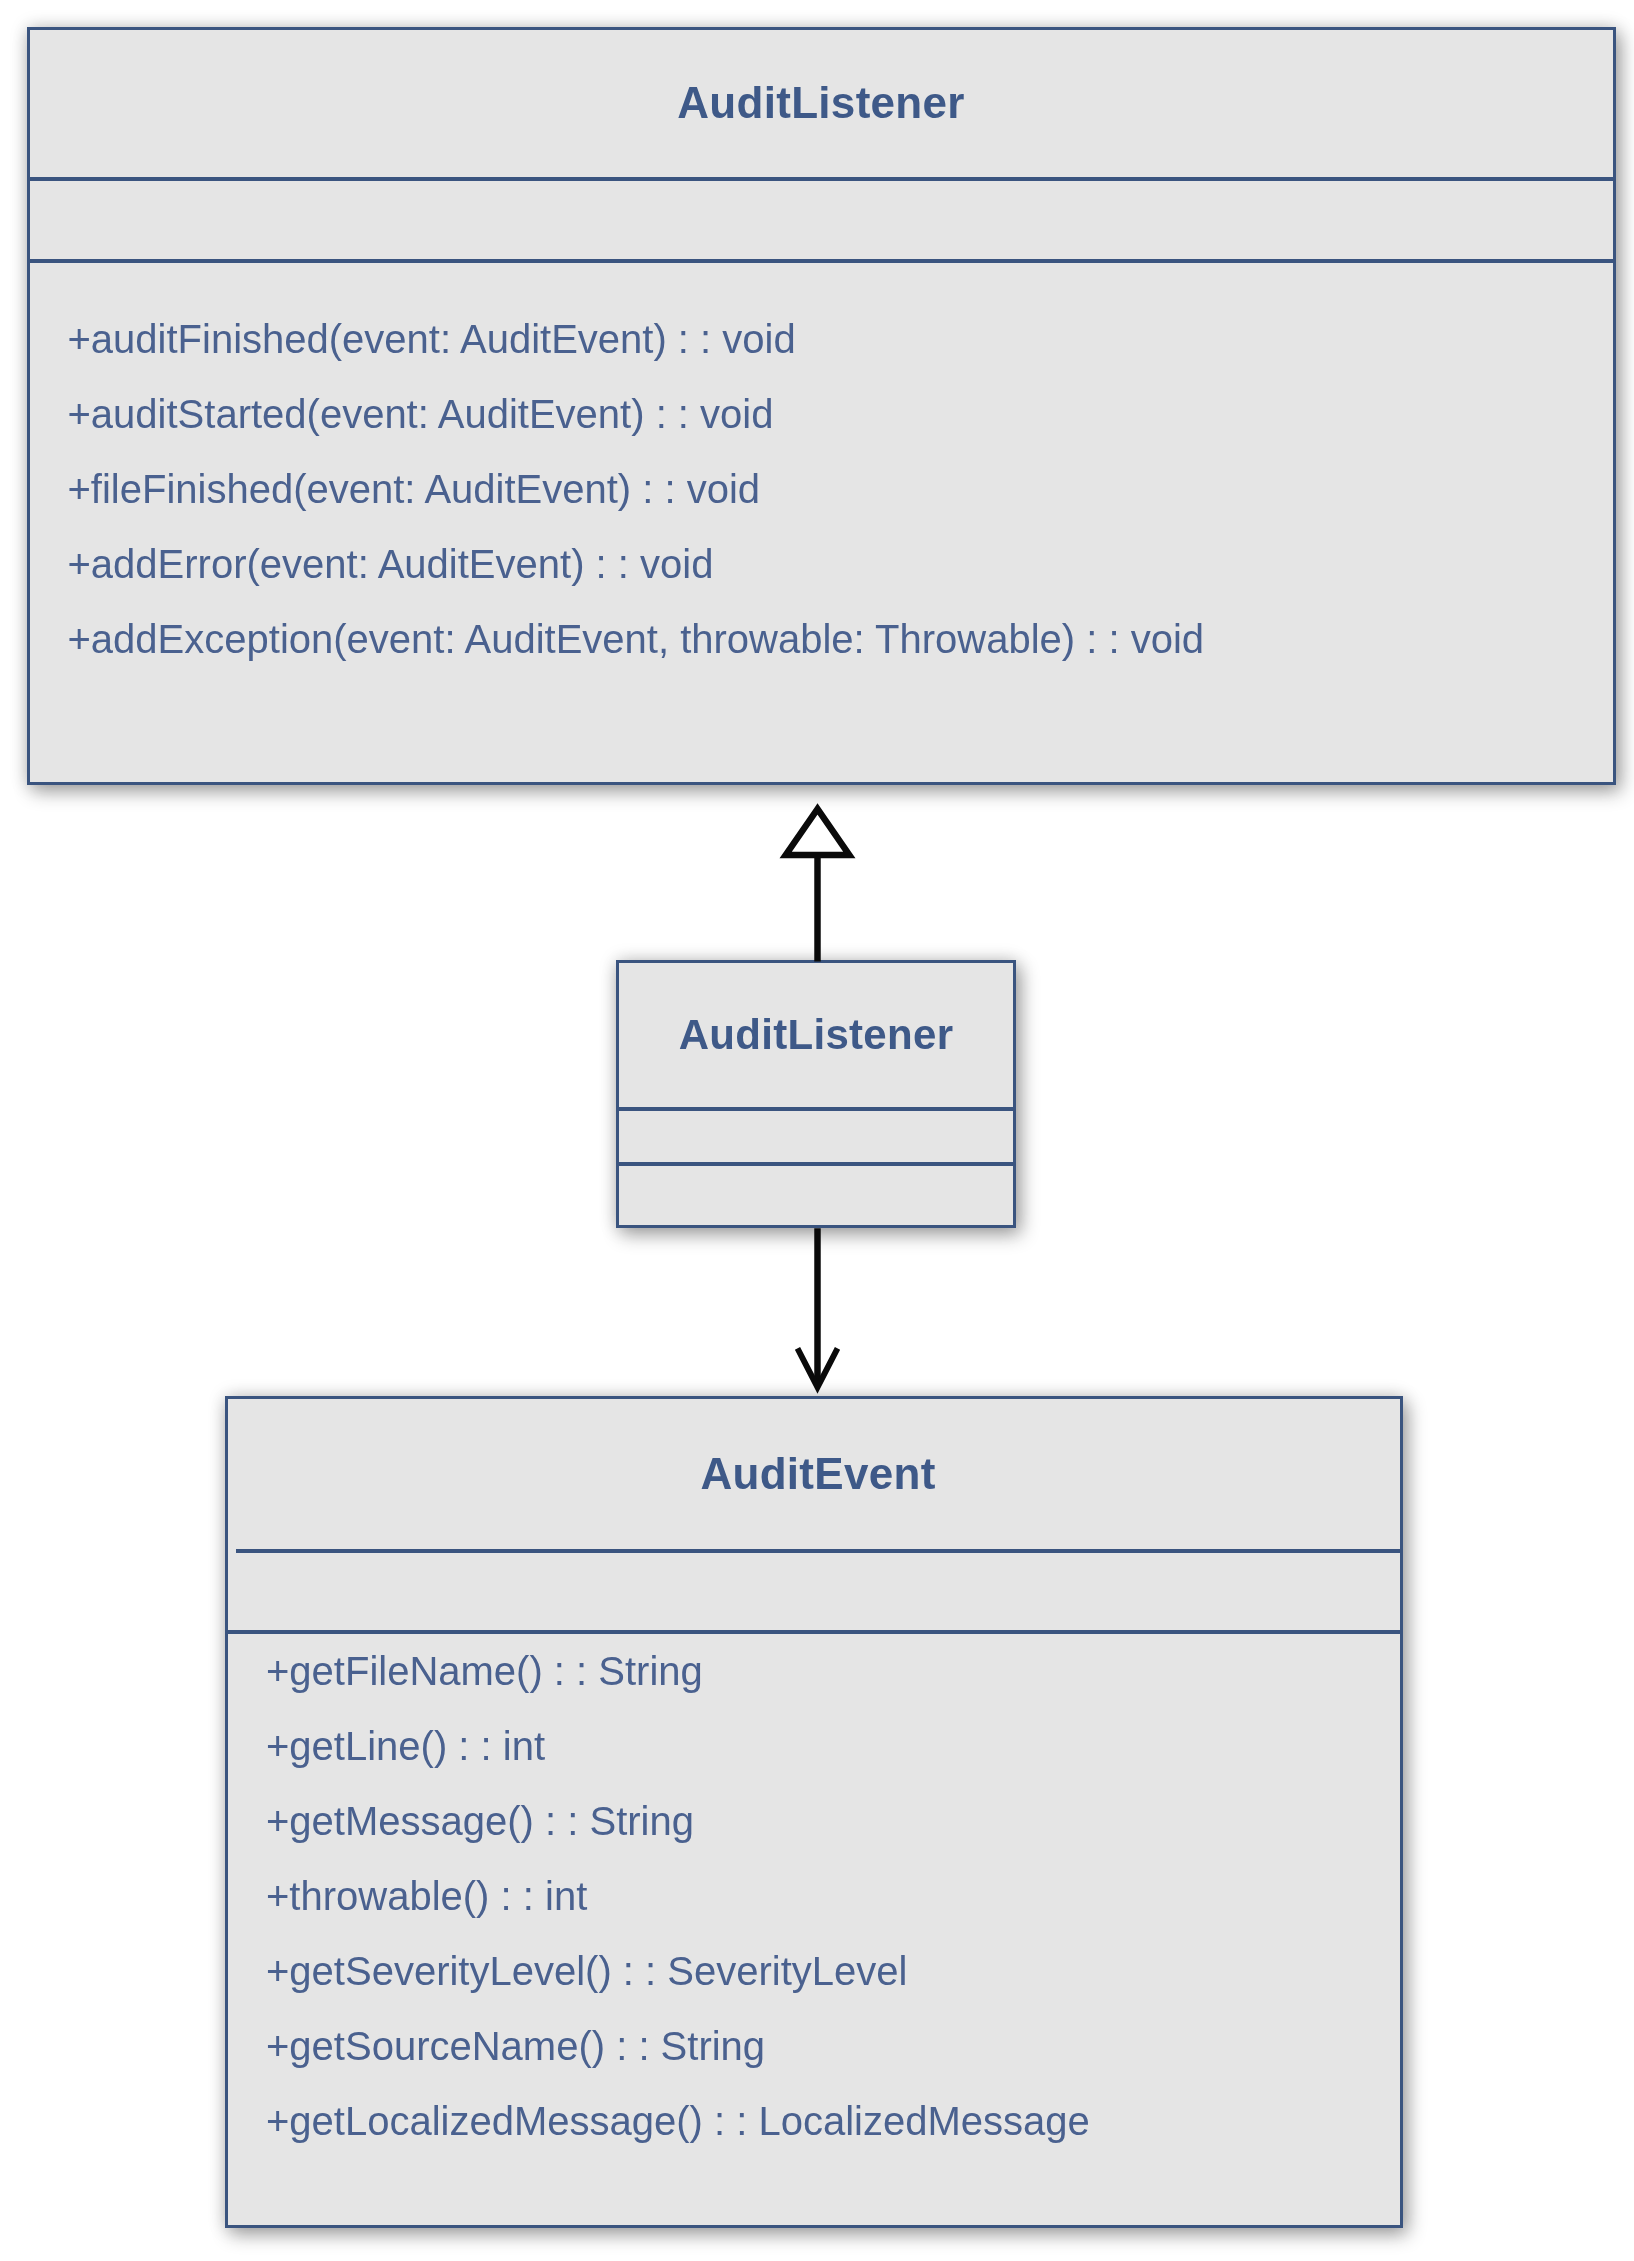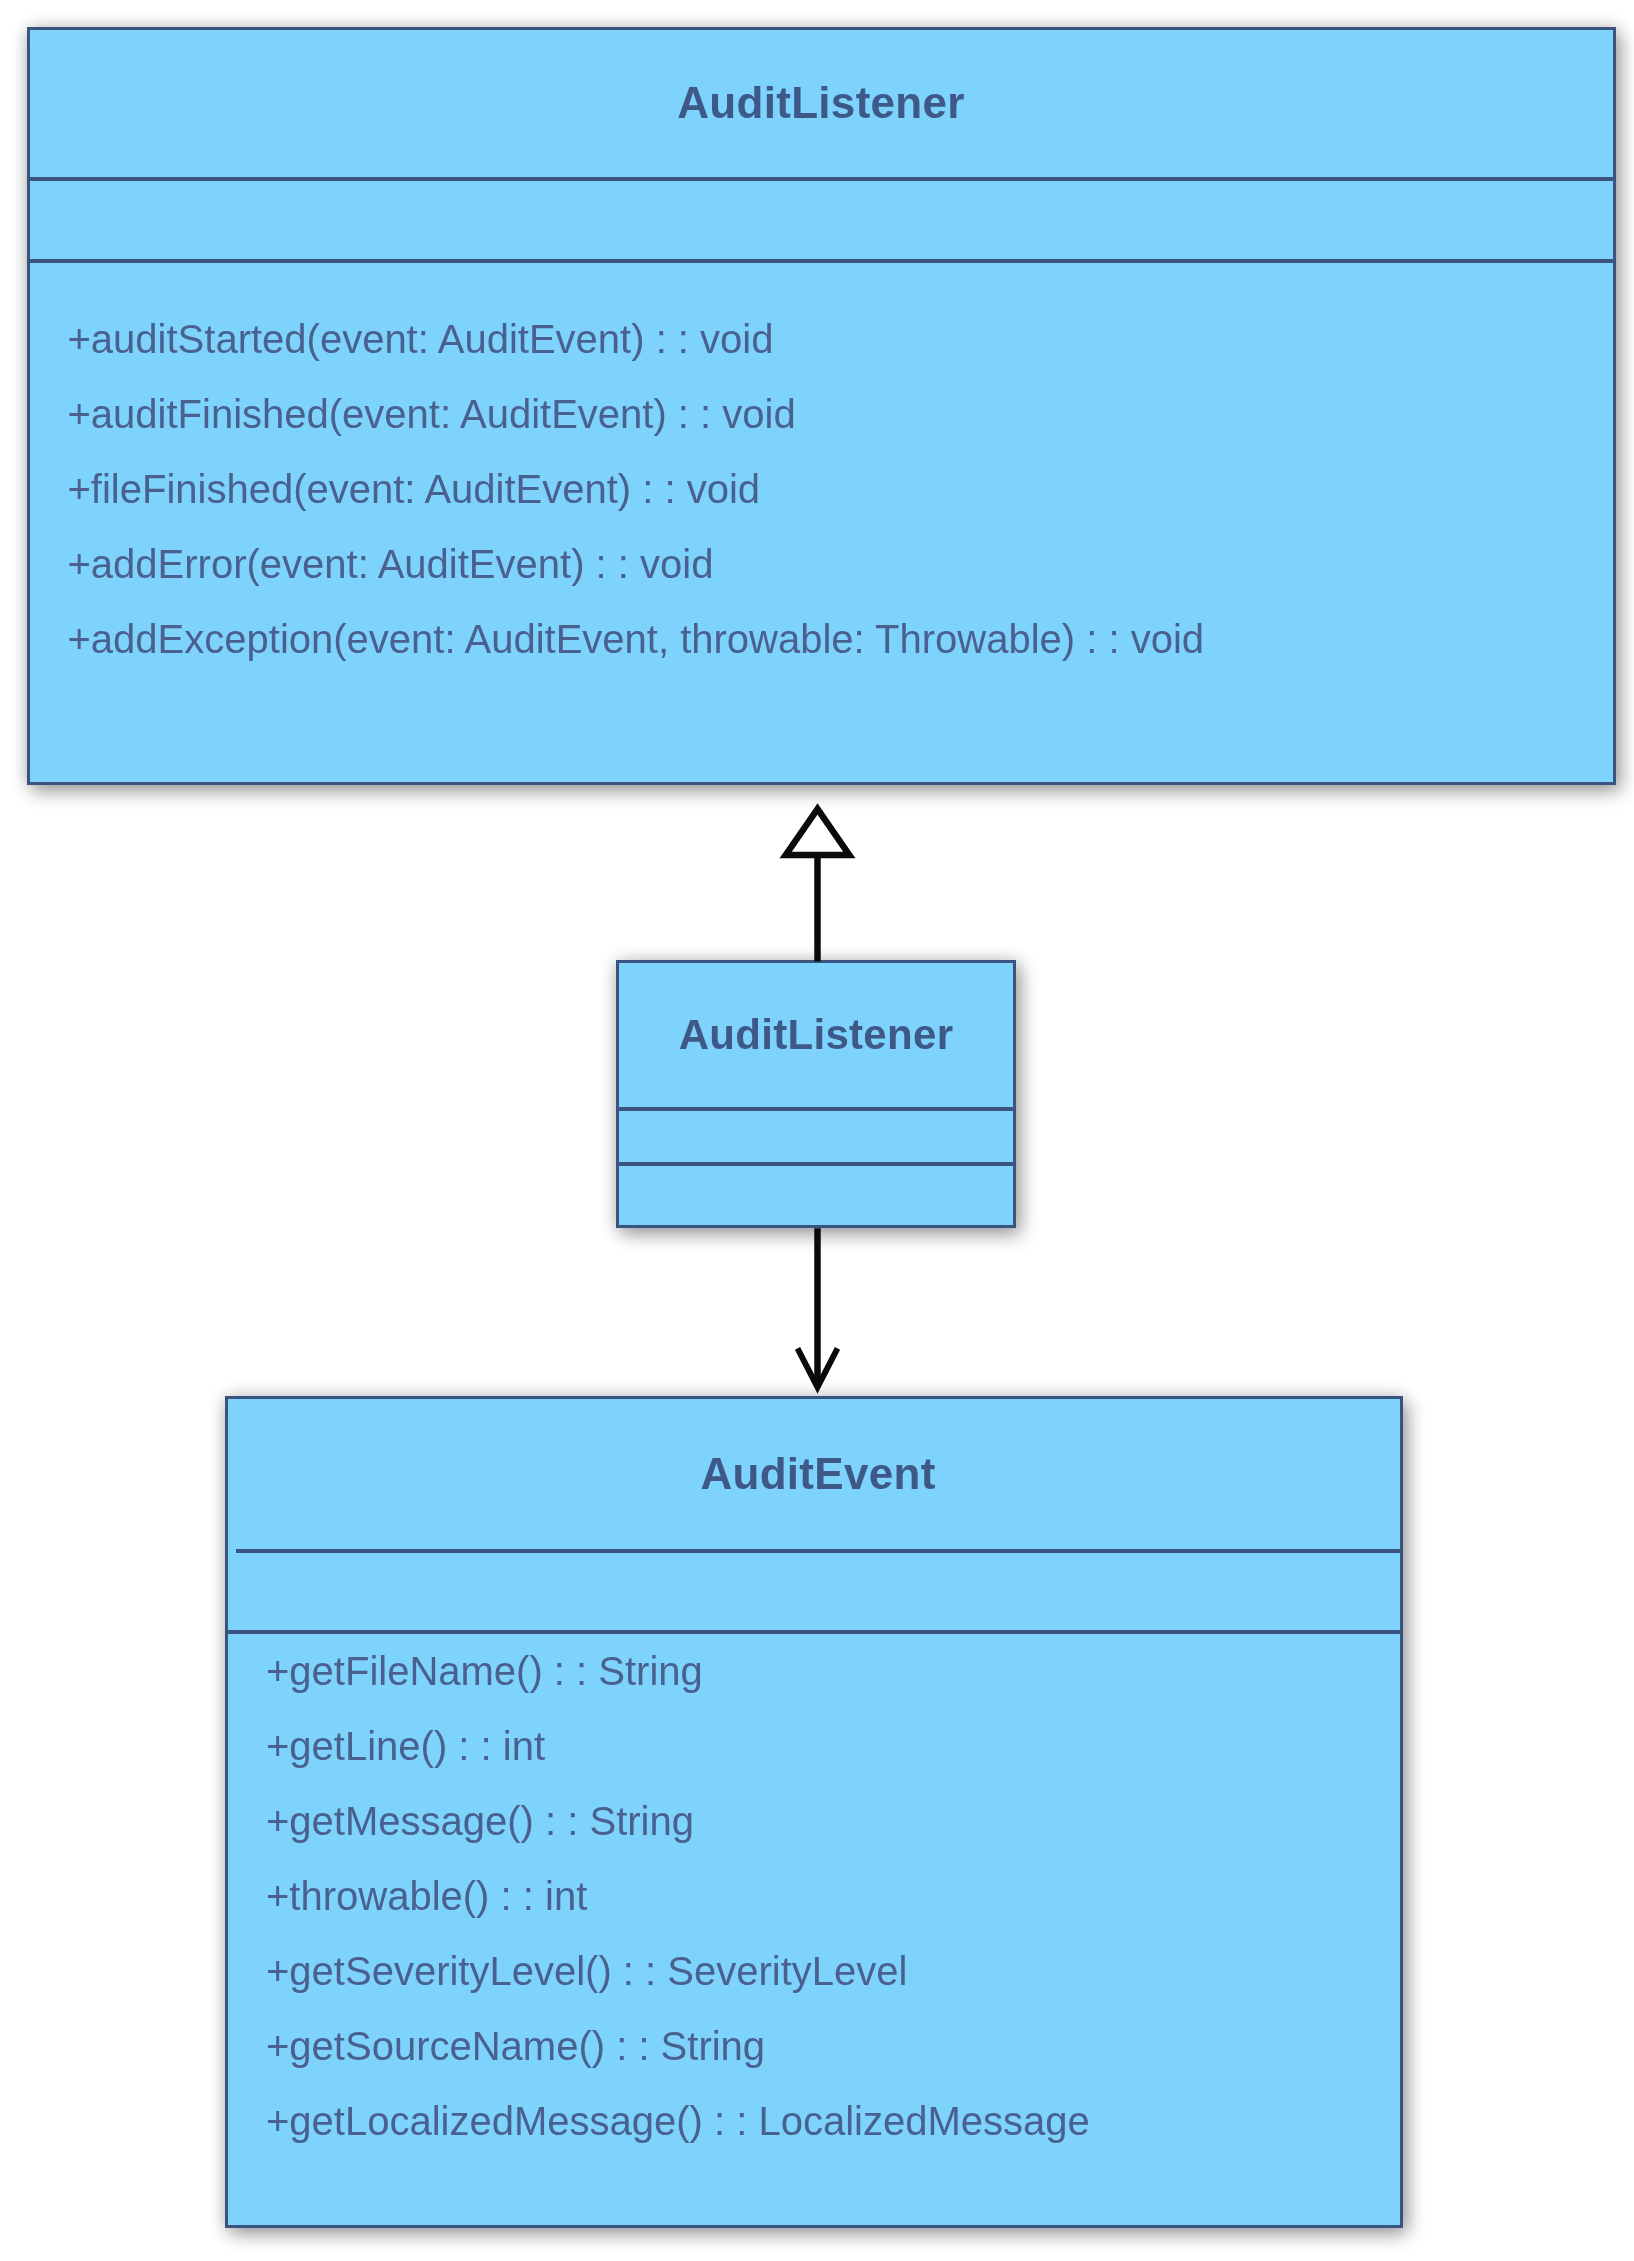--- a/index.html
+++ b/index.html
@@ -14,21 +14,21 @@
   .canvas {
     position: relative;
     width: 1635px;
     height: 2261px;
     background: #ffffff;
   }
   
   .uml-class {
     position: absolute;
     box-sizing: border-box;
-    background: #7dd3fc;
+    background: #e5e5e5;
     border: 3.5px solid #3a547f;
     box-shadow: 5.3px 6.5px 17.7px rgba(0,0,0,0.32), 0 0 16.5px rgba(0,0,0,0.18);
     display: flex;
     flex-direction: column;
   }
   .uml-title {
     box-sizing: border-box;
     flex: 0 0 auto;
     display: flex;
     align-items: center;
@@ -90,22 +90,22 @@
 </style>
 </head>
 <body>
 
 <div class="canvas">
 
   <section class="uml-class" id="box-audit-listener">
     <header class="uml-title">AuditListener</header>
     <div class="uml-attrs"></div>
     <div class="uml-methods">
+        <div class="method-row">+auditFinished(event: AuditEvent) : : void</div>
         <div class="method-row">+auditStarted(event: AuditEvent) : : void</div>
-        <div class="method-row">+auditFinished(event: AuditEvent) : : void</div>
         <div class="method-row">+fileFinished(event: AuditEvent) : : void</div>
         <div class="method-row">+addError(event: AuditEvent) : : void</div>
         <div class="method-row">+addException(event: AuditEvent, throwable: Throwable) : : void</div>
       </div>
   </section>
 
   <section class="uml-class" id="box-default-logger">
     <header class="uml-title">AuditListener</header>
     <div class="uml-attrs"></div>
     <div class="uml-methods"></div>

